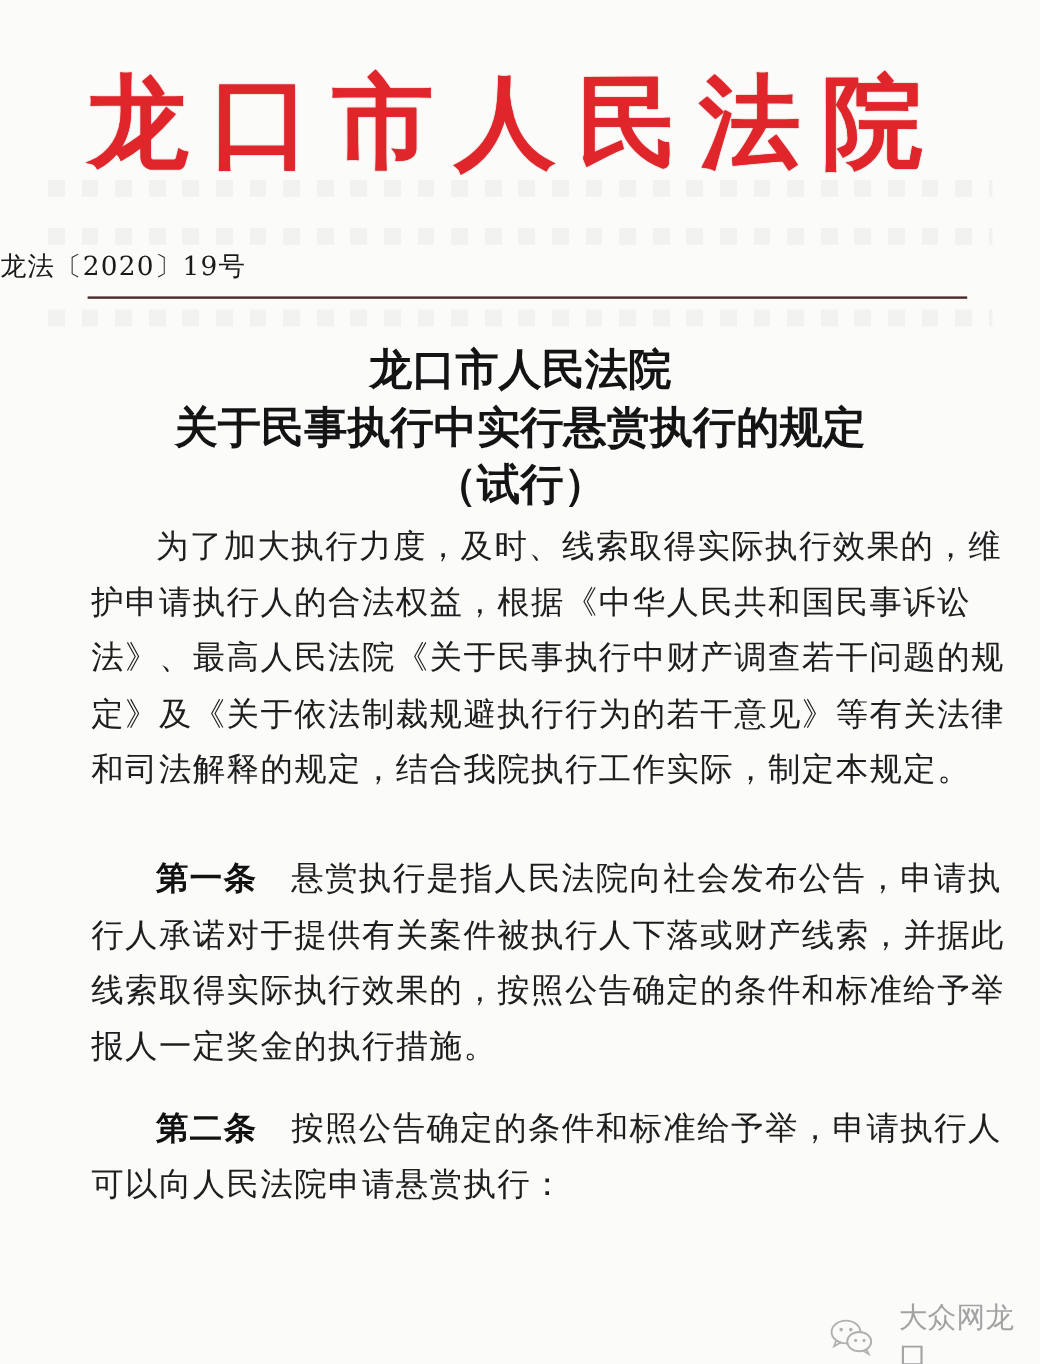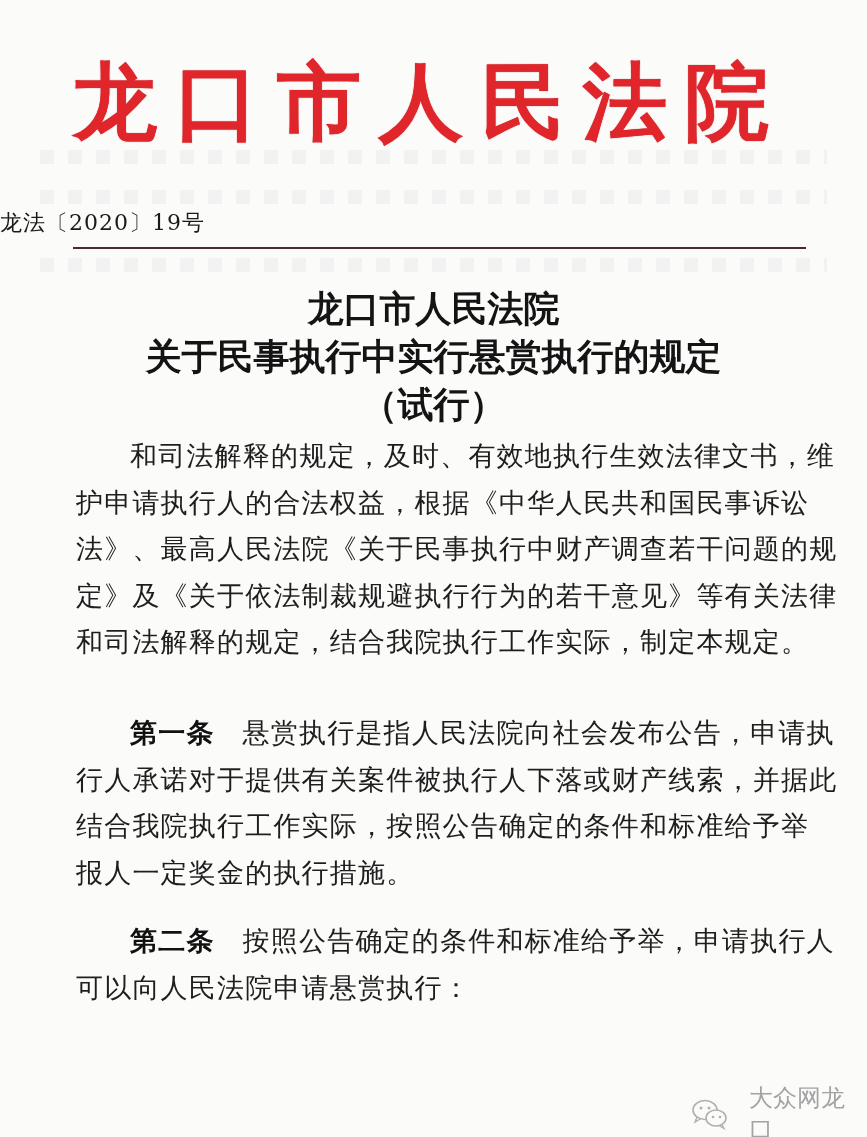--- a/index.html
+++ b/index.html
@@ -118,31 +118,31 @@
 
 <div class="rule"></div>
 
 <div class="title-block">
   <div>龙口市人民法院</div>
   <div>关于民事执行中实行悬赏执行的规定</div>
   <div>（试行）</div>
 </div>
 
 <div class="body-text" style="top:433px;">
-  <span class="line indent">和司法解释的规定，及时、有效地执行生效法律文书，维</span>
+  <span class="line indent">为了加大执行力度，及时、线索取得实际执行效果的，维</span>
   <span class="line">护申请执行人的合法权益，根据《中华人民共和国民事诉讼</span>
   <span class="line">法》、最高人民法院《关于民事执行中财产调查若干问题的规</span>
   <span class="line">定》及《关于依法制裁规避执行行为的若干意见》等有关法律</span>
   <span class="line">和司法解释的规定，结合我院执行工作实际，制定本规定。</span>
 </div>
 
 <div class="body-text" style="top:710px;">
   <span class="line indent"><span class="article-label">第一条</span><span>悬赏执行是指人民法院向社会发布公告，申请执</span></span>
   <span class="line">行人承诺对于提供有关案件被执行人下落或财产线索，并据此</span>
-  <span class="line">结合我院执行工作实际，按照公告确定的条件和标准给予举</span>
+  <span class="line">线索取得实际执行效果的，按照公告确定的条件和标准给予举</span>
   <span class="line">报人一定奖金的执行措施。</span>
 </div>
 
 <div class="body-text" style="top:918px;">
   <span class="line indent"><span class="article-label">第二条</span><span>按照公告确定的条件和标准给予举，申请执行人</span></span>
   <span class="line">可以向人民法院申请悬赏执行：</span>
 </div>
 
 <div class="watermark">
   <span class="wm-icon">

